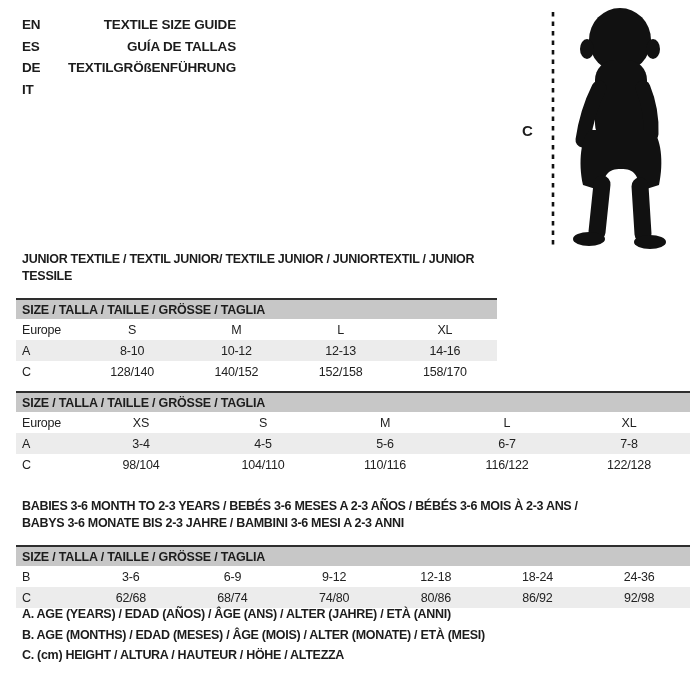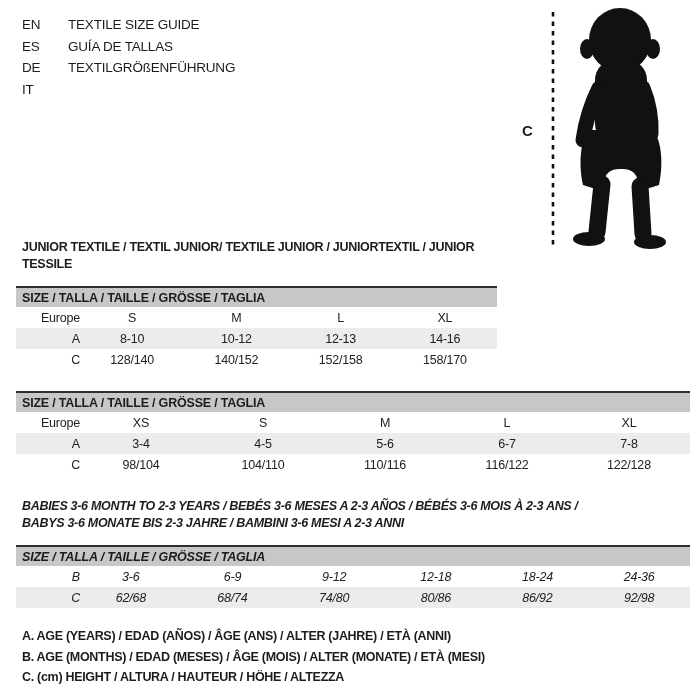--- a/index.html
+++ b/index.html
@@ -13,43 +13,43 @@
   body{
     position:relative;
     background:#ffffff;
     color:var(--text);
     font-family:"Liberation Sans", sans-serif;
     letter-spacing:-0.2px;
     overflow:hidden;
   }
   
   .lang-block{position:absolute;left:22px;top:14px;}
-  .lang-row{display:flex;font-weight:400;font-size:13.5px;line-height:21.5px;}
+  .lang-row{display:flex;font-weight:700;font-size:13.5px;line-height:21.5px;justify-content:space-between;}
   .lang-code{width:46px;}
   
   .figure-block{position:absolute;left:502px;top:4px;width:192px;height:248px;}
   .figure-block svg{position:absolute;left:0;top:0;}
   .measure-label{position:absolute;left:20px;top:118px;font-weight:700;font-size:15px;}
   
   .size-section{position:absolute;left:16px;}
-  .s-junior{top:239px;width:481px;}
+  .s-junior{top:251px;width:481px;}
   .s-children{top:378px;width:674px;}
-  .s-babies{top:498px;width:674px;font-style:italic;}
+  .s-babies{top:498px;width:674px;}
   .section-title{font-weight:700;font-size:12.5px;line-height:17px;letter-spacing:-0.3px;padding-left:6px;}
   .tbl{margin-top:13px;}
   .tbl-rule{height:2px;background:var(--rule);}
   .tbl-header{height:19px;background:var(--header-bg);display:flex;align-items:center;
     font-weight:700;font-size:12.5px;padding-left:6px;}
   .tbl-row{display:grid;grid-template-columns:64px repeat(var(--cols,4),1fr);
     height:21px;align-items:center;font-size:12.5px;font-weight:400;color:#222;}
-  .tbl-row .row-label{padding-left:6px;text-align:right;}
+  .tbl-row .row-label{padding-left:6px;}
   .tbl-row .cell{text-align:center;}
   .tbl-row.shaded{background:var(--shaded-bg);}
   
-  .legend{position:absolute;left:22px;top:626px;}
+  .legend{position:absolute;left:22px;top:604px;}
   .legend-line{font-weight:700;font-size:12.5px;line-height:20.5px;letter-spacing:-0.3px;}
 </style>
 </head>
 <body>
 
 <div class="lang-block">
     <div class="lang-row">
       <span class="lang-code">EN</span>
       <span>TEXTILE SIZE GUIDE</span>
     </div>

